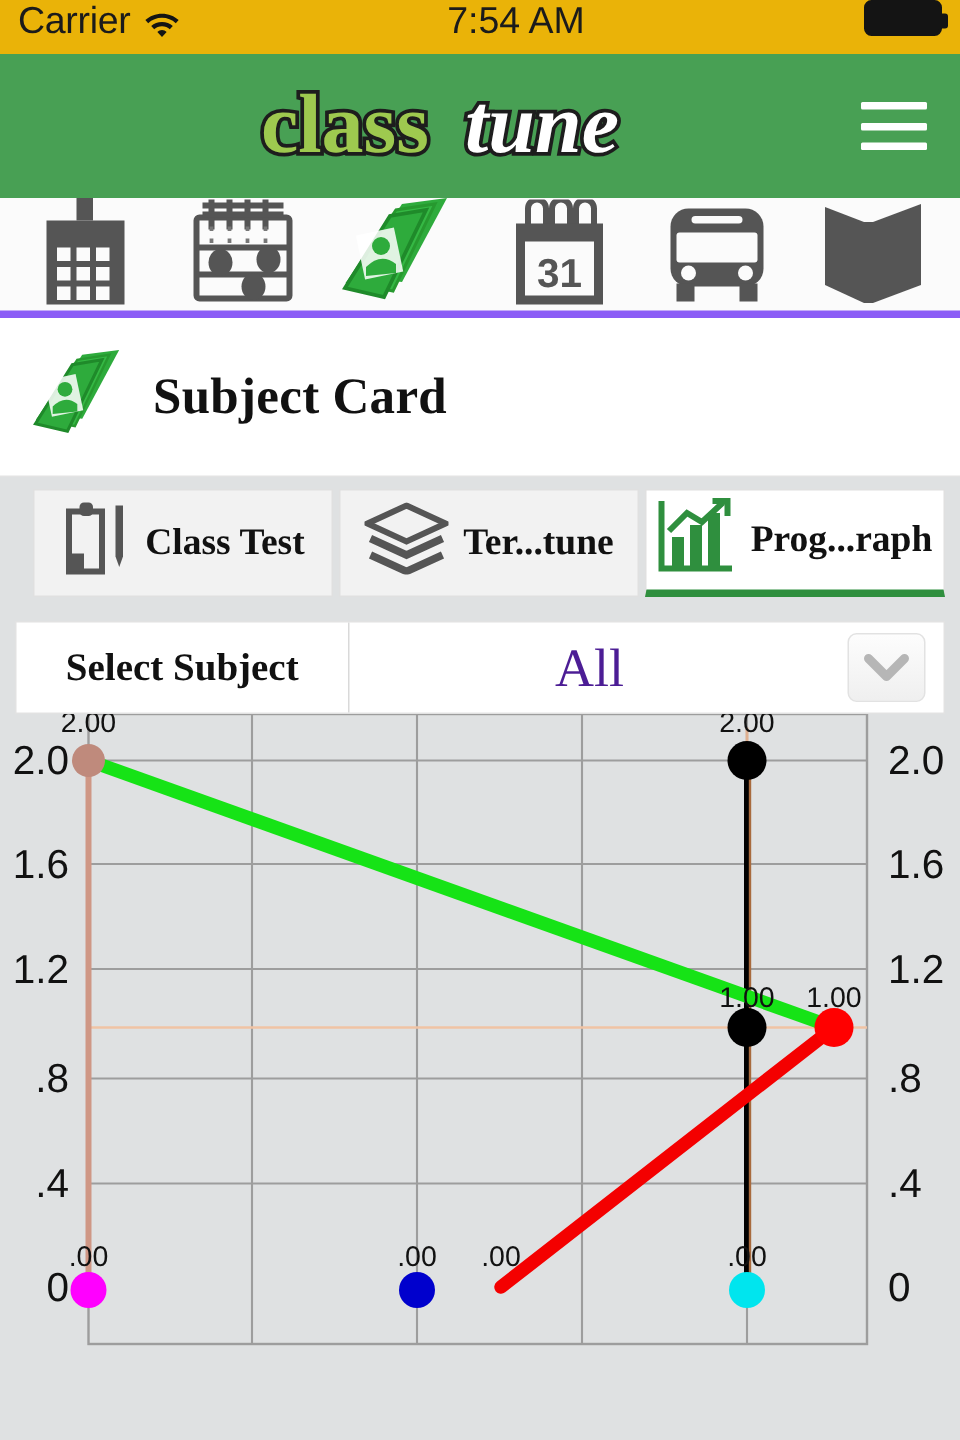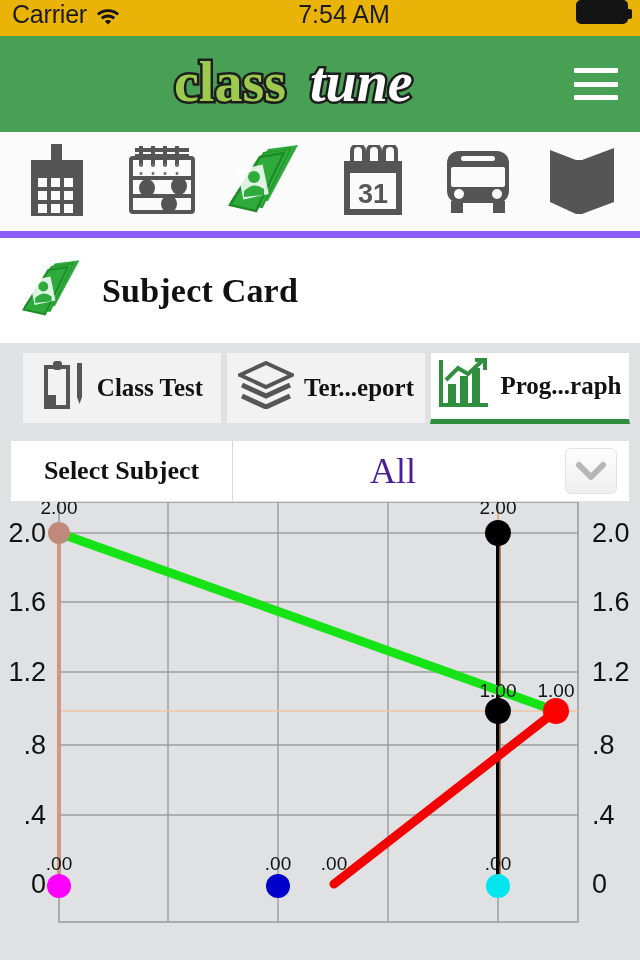--- a/index.html
+++ b/index.html
@@ -33,24 +33,24 @@
   .logo { display: flex; align-items: center; text-decoration: underline; }
   .logo svg { display:block; }
   .hamburger {
     position: absolute; right: 22px; top: 50%; transform: translateY(-50%);
     width: 44px; height: 32px; display: flex; flex-direction: column; justify-content: space-between;
   }
   .hamburger i { display:block; height: 5px; background:#fff; border-radius:1px; }
 
   
   .iconbar {
-    height: 106px; background: #fbfbfb;
+    height: 80px; background: #fbfbfb;
     display: flex; align-items: center; justify-content: space-around;
     padding: 0 4px;
-    border-bottom: 7px solid #8b5cf6;
+    border-bottom: 5px solid #8b5cf6;
   }
   .iconbar .ibitem { width: 92px; display:flex; align-items:center; justify-content:center; }
 
   
   .pagetitle {
     height: 106px; background: #ffffff;
     display: flex; align-items: center; padding-left: 22px; gap: 16px;
     border-bottom: 1px solid #e3e3e3;
   }
   .pagetitle h1 { font-size: 34px; font-weight: 700; color: #111; letter-spacing: .2px; }
@@ -250,21 +250,21 @@
   </div>
 
   <div class="tab">
     <span>
       <svg width="56" height="48" viewBox="0 0 56 48">
         <path d="M28 2 L54 14 L28 26 L2 14 Z" fill="none" stroke="#555" stroke-width="4"></path>
         <path d="M4 24 L28 35 L52 24" fill="none" stroke="#555" stroke-width="5"></path>
         <path d="M4 35 L28 46 L52 35" fill="none" stroke="#555" stroke-width="5"></path>
       </svg>
     </span>
-    <span>Ter...eport</span>
+    <span>Ter...tune</span>
   </div>
 
   <div class="tab active">
     <span>
       <svg width="52" height="50" viewBox="0 0 52 50">
         <path d="M3 2 V47 H50" fill="none" stroke="#2f8f3e" stroke-width="4"></path>
         <rect x="10" y="26" width="8" height="20" fill="#2f8f3e"></rect>
         <rect x="22" y="18" width="8" height="28" fill="#2f8f3e"></rect>
         <rect x="34" y="10" width="8" height="36" fill="#2f8f3e"></rect>
         <path d="M8 22 L20 10 L30 16 L44 3" fill="none" stroke="#2f8f3e" stroke-width="4"></path>

